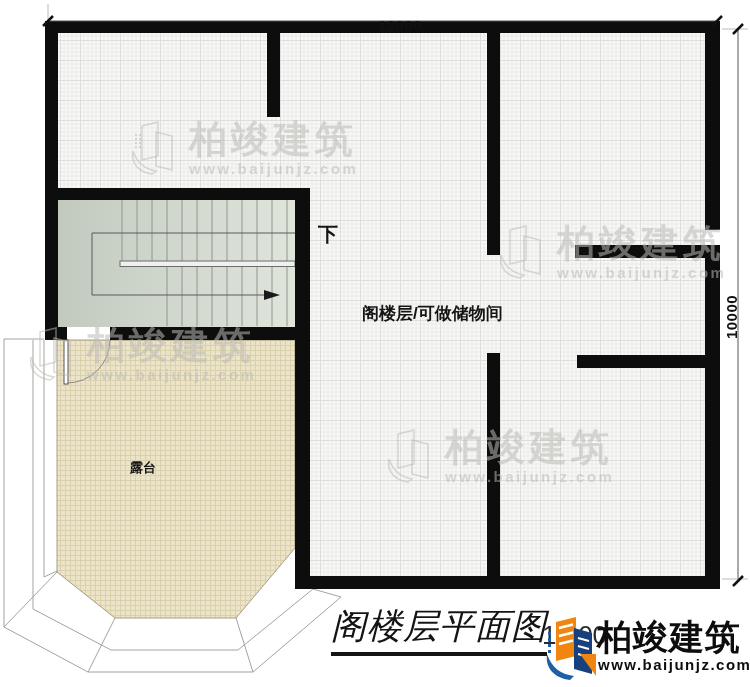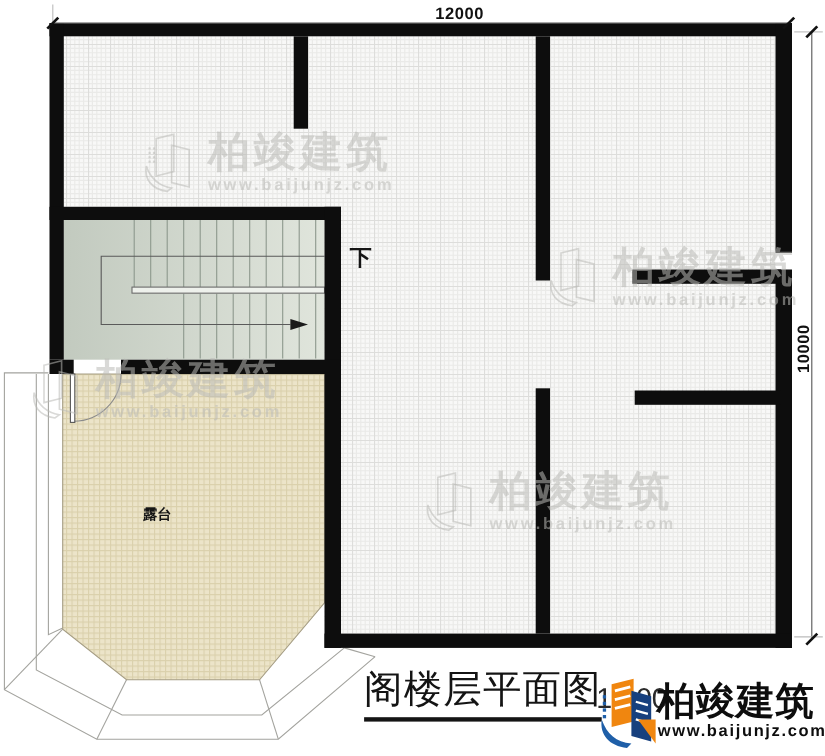--- a/index.html
+++ b/index.html
@@ -6,21 +6,21 @@
   .canvas{position:relative;width:750px;height:687px;background:#ffffff;overflow:hidden;
           font-family:"Liberation Sans","DejaVu Sans",sans-serif;color:#111;}
   .plan-svg{position:absolute;left:0;top:0;width:750px;height:687px;}
   .abs{position:absolute;white-space:nowrap;}
   .dim-text{font-size:15px;font-weight:bold;color:#111;letter-spacing:0.5px;}
   .dim-rot{transform:translate(-50%,-50%) rotate(-90deg);}
   .lbl{font-weight:bold;color:#151515;}
   .lbl-down{font-size:20px;}
   .lbl-room{font-size:17px;}
   .lbl-terrace{font-size:13px;}
-  .title-text{font-size:35px;color:#141414;letter-spacing:1px;}
+  .title-text{font-size:35px;color:#141414;letter-spacing:1px;font-style:italic;}
   .title-scale{font-size:26px;color:#2a2a2a;}
   .title-underline{width:216px;height:4px;background:#141414;}
   .wm{display:flex;align-items:center;gap:7px;color:rgba(186,186,182,0.55);pointer-events:none;}
   .wm .wm-col{display:flex;flex-direction:column;}
   .wm .wm-name{font-size:38px;font-weight:bold;letter-spacing:4px;line-height:1.05;}
   .wm .wm-url{font-size:15px;font-weight:bold;letter-spacing:2.5px;}
   .logo-name{font-size:35px;font-weight:bold;letter-spacing:1px;color:#0d0d0d;}
   .logo-url{font-size:15px;font-weight:bold;letter-spacing:1.5px;color:#0d0d0d;}
 </style>
 </head>
@@ -165,24 +165,25 @@
         <path d="M12,6 L28,2 L28,36 L12,40 Z"></path>
         <path d="M26,12 L42,16 L42,50 L26,46 Z"></path>
       </g>
     </svg>
     <div class="wm-col">
       <div class="wm-name">柏竣建筑</div>
       <div class="wm-url">www.baijunjz.com</div>
     </div>
   </div>
 
-  <div class="abs dim-text" style="left:360px;top:4px;width:80px;text-align:right;">12000</div>
+  <div class="abs dim-text" style="left:360px;top:17px;width:80px;text-align:center;">12000</div>
   <div class="abs dim-text dim-rot" style="left:731px;top:317px;">10000</div>
 
   <div class="abs lbl lbl-down" style="left:318px;top:221px;">下</div>
+  <div class="abs lbl lbl-room" style="left:362px;top:302px;">阁楼层/可做储物间</div>
   <div class="abs lbl lbl-terrace" style="left:130px;top:459px;">露台</div>
 
   <div class="abs title-text" style="left:331px;top:603px;">阁楼层平面图</div>
   <div class="abs title-scale" style="left:542px;top:620px;">1:100</div>
   <div class="abs title-underline" style="left:331px;top:652px;"></div>
 
   <div class="abs" style="left:544px;top:612px;width:206px;height:70px;">
     <svg class="abs" style="left:0;top:2px;" width="56" height="68" viewBox="0 0 56 68">
       <path d="M26,66 C10,64 1,54 3,40 C8,54 16,60 30,62 Z" fill="#1f5fa8"></path>
       <path d="M12,8 L32,3 L32,42 L12,47 Z" fill="#f0860f"></path>

